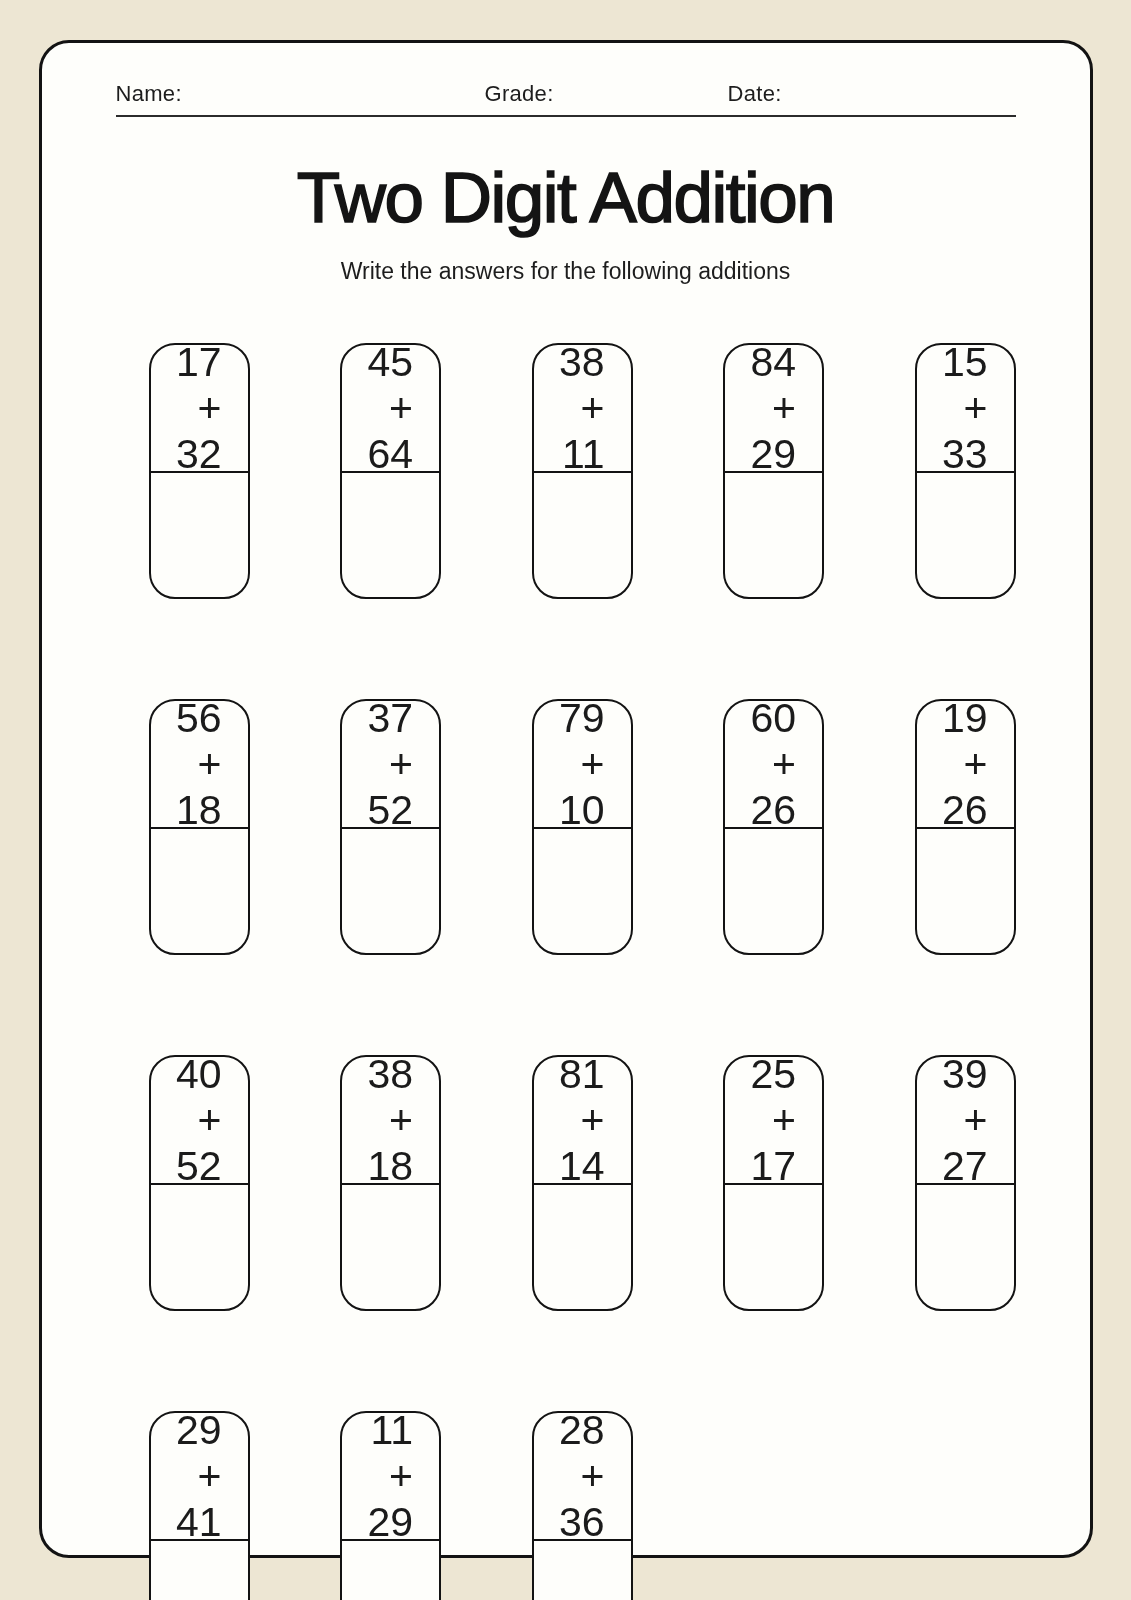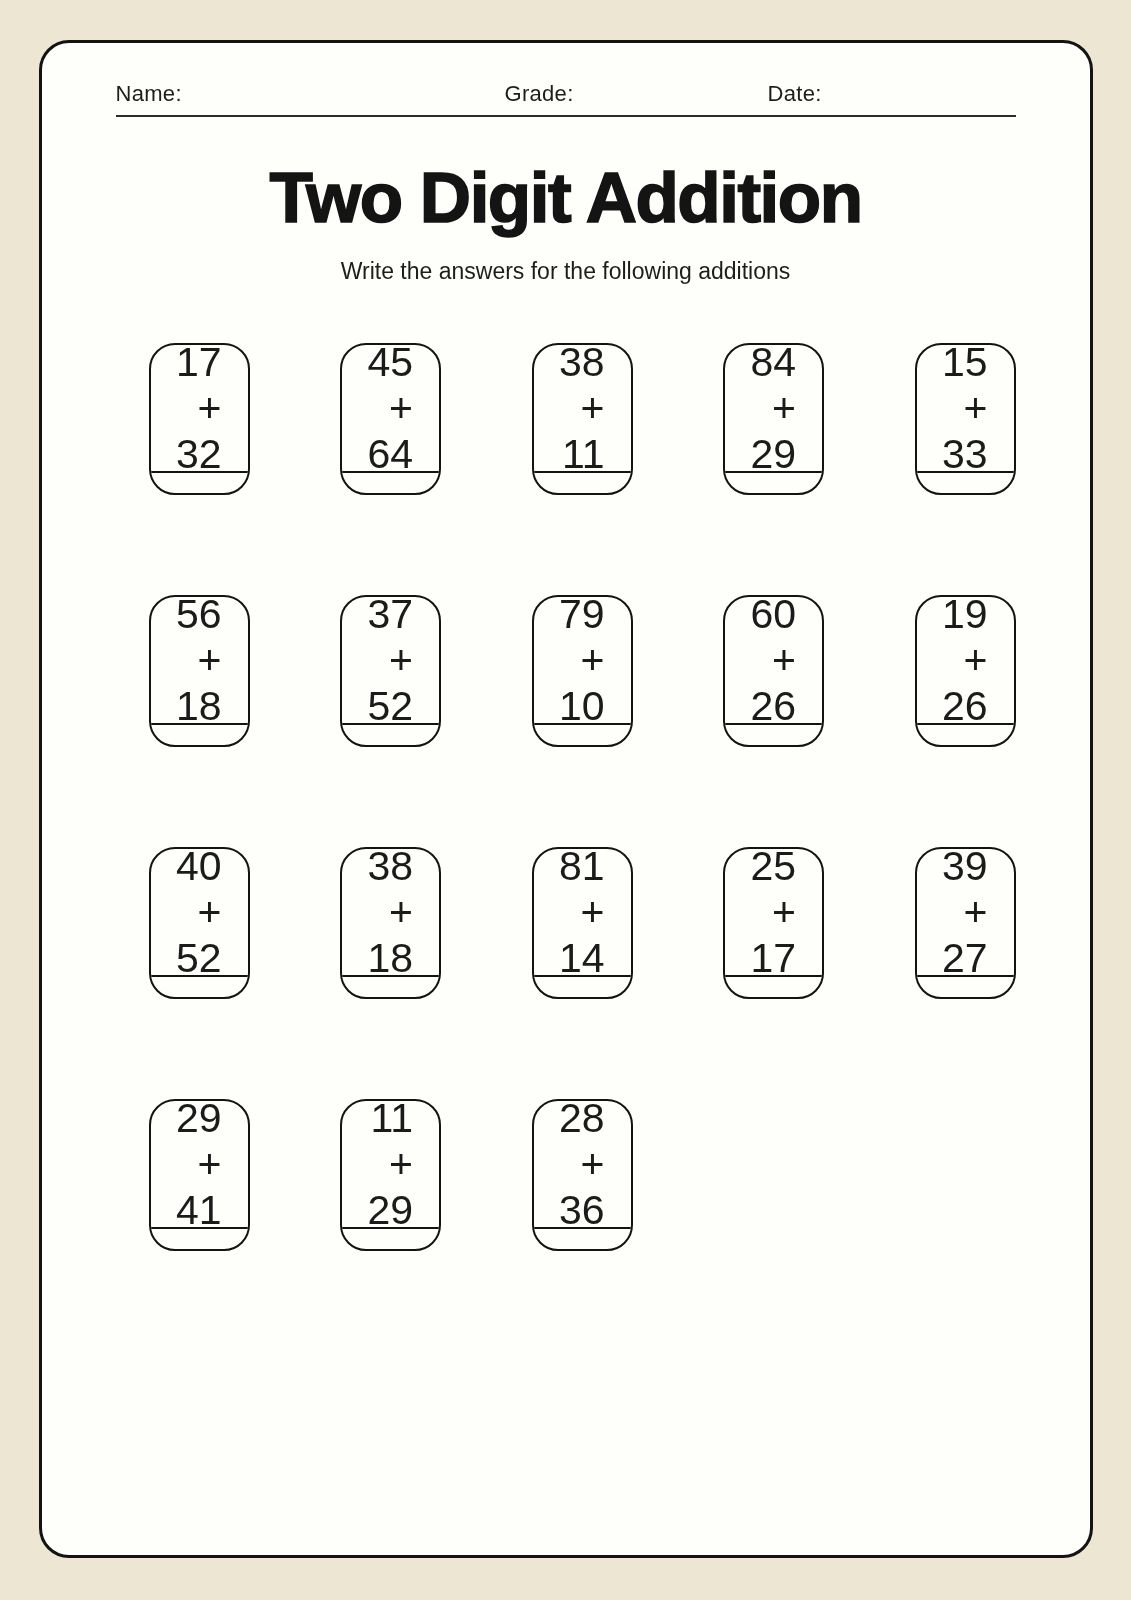--- a/index.html
+++ b/index.html
@@ -15,54 +15,53 @@
     background: #FEFEFB;
     border: 3px solid #131313;
     border-radius: 30px;
     padding: 38px 74px 0;
   }
   .header-labels {
     display: flex;
     font-size: 22px;
     color: #1D1D1D;
     letter-spacing: 0.3px;
-    gap: 20px;
   }
   .label-name  { width: 41%; }
   .label-grade { width: 27%; }
   .label-date  { flex: 1; }
   .header-underline {
     margin-top: 8px;
     border-bottom: 2.5px solid #2B2B2B;
   }
   .title {
     margin-top: 42px;
     text-align: center;
     font-size: 71px;
     line-height: 1.1;
-    font-weight: 700;
+    font-weight: 400;
     color: #141414;
     letter-spacing: -1.5px;
     -webkit-text-stroke: 1.6px #141414;
   }
   .subtitle {
     margin-top: 21px;
     text-align: center;
     font-size: 23px;
     color: #1D1D1D;
   }
   .grid {
     margin-top: 58px;
     display: grid;
     grid-template-columns: repeat(5, 134px);
     justify-content: space-between;
     row-gap: 100px;
   }
   .card {
-    height: 152px;
+    height: 256px;
     border: 2.5px solid #131313;
     border-radius: 26px;
     background: #FEFEFB;
     display: flex;
     flex-direction: column;
     overflow: hidden;
     margin-left: 33px;
   }
   .card-top {
     flex: none;

